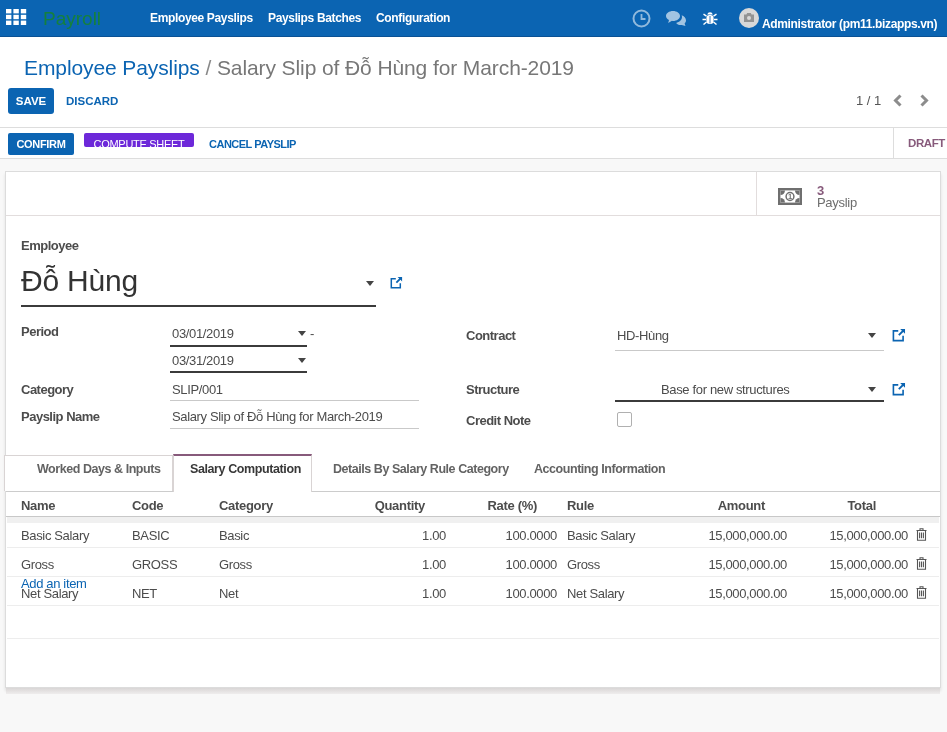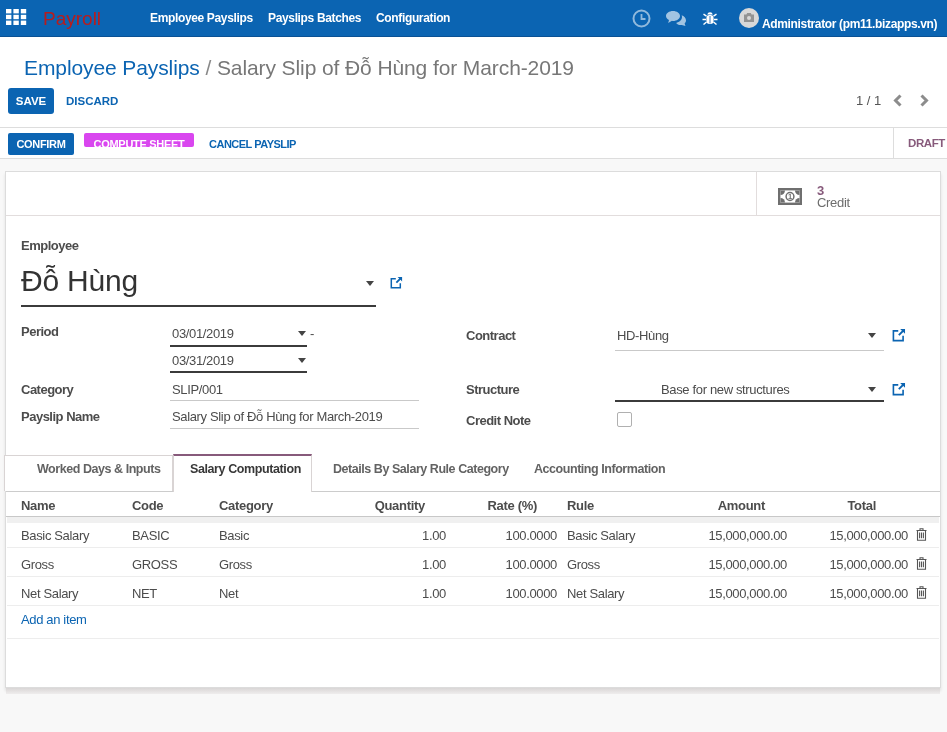--- a/index.html
+++ b/index.html
@@ -24,21 +24,21 @@
       <rect x="7.4" y="0" width="5.4" height="4.4"></rect>
       <rect x="14.8" y="0" width="5.4" height="4.4"></rect>
     <rect x="0" y="5.8" width="5.4" height="4.4"></rect>
       <rect x="7.4" y="5.8" width="5.4" height="4.4"></rect>
       <rect x="14.8" y="5.8" width="5.4" height="4.4"></rect>
     <rect x="0" y="11.6" width="5.4" height="4.4"></rect>
       <rect x="7.4" y="11.6" width="5.4" height="4.4"></rect>
       <rect x="14.8" y="11.6" width="5.4" height="4.4"></rect>
   </g>
 </svg>
-<div class="abs" style="left:43px;top:0;line-height:37px;font-size:19px;color:#b91c1c;">Payroll</div>
+<div class="abs" style="left:43px;top:0;line-height:37px;font-size:19px;color:#15803d;">Payroll</div>
 <div class="abs" style="left:150px;top:0;line-height:36px;font-size:12px;font-weight:bold;letter-spacing:-0.35px;color:#fff;">Employee Payslips</div>
 <div class="abs" style="left:268px;top:0;line-height:36px;font-size:12px;font-weight:bold;letter-spacing:-0.35px;color:#fff;">Payslips Batches</div>
 <div class="abs" style="left:376px;top:0;line-height:36px;font-size:12px;font-weight:bold;letter-spacing:-0.35px;color:#fff;">Configuration</div>
 
 <svg class="abs" style="left:632px;top:9px;" width="19" height="19" viewBox="0 0 19 19">
   <circle cx="9.5" cy="9.5" r="8" fill="none" stroke="rgba(255,255,255,0.55)" stroke-width="2"></circle>
   <path d="M9.5 5 V10 H13.5" fill="none" stroke="rgba(255,255,255,0.55)" stroke-width="1.8"></path>
 </svg>
 
 <svg class="abs" style="left:666px;top:11px;" width="20" height="15" viewBox="0 0 20 15">
@@ -78,21 +78,21 @@
 <div class="abs" style="left:856px;top:88px;height:26px;line-height:26px;color:#555;font-size:13px;">1 / 1</div>
 <svg class="abs" style="left:893px;top:94px;" width="9" height="13" viewBox="0 0 9 13">
   <path d="M7.5 1.5 L2.5 6.5 L7.5 11.5" fill="none" stroke="#8c8c8c" stroke-width="3"></path>
 </svg>
 <svg class="abs" style="left:920px;top:94px;" width="9" height="13" viewBox="0 0 9 13">
   <path d="M1.5 1.5 L6.5 6.5 L1.5 11.5" fill="none" stroke="#8c8c8c" stroke-width="3"></path>
 </svg>
 
 <div class="abs" style="left:0;top:127px;width:947px;height:32px;border-top:1px solid #ddd;border-bottom:1px solid #ddd;background:#fff;"></div>
 <div class="abs" style="left:8px;top:133px;width:66px;height:22px;background:#0b64b2;border-radius:2px;color:#fff;font-size:11px;font-weight:bold;letter-spacing:-0.3px;line-height:22px;text-align:center;">CONFIRM</div>
-<div class="abs" style="left:84px;top:133px;width:110px;height:14px;background:#d946ef;border-radius:2px;color:#fff;font-size:11px;font-weight:bold;letter-spacing:-0.3px;line-height:22px;text-align:center;">COMPUTE SHEET</div>
+<div class="abs" style="left:84px;top:133px;width:110px;height:14px;background:#6d28d9;border-radius:2px;color:#fff;font-size:11px;font-weight:normal;letter-spacing:-0.3px;line-height:22px;text-align:center;">COMPUTE SHEET</div>
 <div class="abs" style="left:209px;top:133px;height:22px;color:#0b64b2;font-size:11px;font-weight:bold;letter-spacing:-0.5px;line-height:22px;">CANCEL PAYSLIP</div>
 <div class="abs" style="left:893px;top:128px;width:1px;height:30px;background:#ddd;"></div>
 <div class="abs" style="left:908px;top:127px;height:32px;line-height:32px;color:#875a7b;font-size:11.5px;font-weight:bold;letter-spacing:-0.4px;">DRAFT</div>
 
 <div class="abs" style="left:0;top:159px;width:947px;height:573px;background:#f8f8f8;"></div>
 
 <div class="abs" style="left:5px;top:171px;width:936px;height:517px;background:#fff;border:1px solid #dcdcdc;box-shadow:0 3px 3px rgba(0,0,0,0.10);"></div>
 <div class="abs" style="left:6px;top:688px;width:934px;height:6px;background:linear-gradient(#d9d6d6,#efeded);"></div>
 
 <div class="abs" style="left:6px;top:215px;width:934px;height:1px;background:#e2dddd;"></div>
@@ -101,21 +101,21 @@
 <svg class="abs" style="left:778px;top:188px;" width="24" height="17" viewBox="0 0 24 17">
   <rect x="1.2" y="1.2" width="21.6" height="14.6" fill="none" stroke="#6f6f6f" stroke-width="2.4"></rect>
   <path d="M2.5 2.5 H7 A4.5 4.5 0 0 1 2.5 7z" fill="#6f6f6f"></path>
   <path d="M21.5 2.5 H17 A4.5 4.5 0 0 0 21.5 7z" fill="#6f6f6f"></path>
   <path d="M2.5 14.5 H7 A4.5 4.5 0 0 0 2.5 10z" fill="#6f6f6f"></path>
   <path d="M21.5 14.5 H17 A4.5 4.5 0 0 1 21.5 10z" fill="#6f6f6f"></path>
   <circle cx="12" cy="8.5" r="3.9" fill="none" stroke="#6f6f6f" stroke-width="1.5"></circle>
   <text x="12" y="11.2" font-size="7.5" font-weight="bold" fill="#6f6f6f" text-anchor="middle" font-family="Liberation Sans">1</text>
 </svg>
 <div class="abs" style="left:817px;top:183px;font-size:13px;font-weight:bold;color:#875a7b;">3</div>
-<div class="abs" style="left:817px;top:195px;font-size:13px;letter-spacing:-0.3px;color:#6d6d6d;">Credit</div>
+<div class="abs" style="left:817px;top:195px;font-size:13px;letter-spacing:-0.3px;color:#6d6d6d;">Payslip</div>
 
 <div class="abs lbl" style="left:21px;top:238px;">Employee</div>
 <div class="abs" style="left:21px;top:267px;font-size:30px;color:#333;line-height:27px;letter-spacing:-0.2px;">Đỗ Hùng</div>
 <div class="abs caret" style="left:366px;top:281px;"></div>
 <svg class="abs" style="left:390px;top:276px;" width="13" height="13" viewBox="0 0 13 13">
   <path d="M10.3 7.2 V11.7 H1.3 V2.7 H5.8" fill="none" stroke="#0b64b2" stroke-width="1.5"></path>
   <path d="M7.6 0.9 H12.1 V5.4 L10.5 3.8 L7 7.3 L5.7 6 L9.2 2.5z" fill="#0b64b2"></path>
 </svg>
 <div class="abs dline" style="left:21px;top:305px;width:355px;"></div>
 
@@ -208,14 +208,14 @@
 <div class="abs val" style="right:501px;top:586px;">1.00</div>
 <div class="abs val" style="right:390px;top:586px;">100.0000</div>
 <div class="abs val" style="left:567px;top:586px;">Net Salary</div>
 <div class="abs val" style="right:160px;top:586px;">15,000,000.00</div>
 <div class="abs val" style="right:39px;top:586px;">15,000,000.00</div>
 <svg class="abs trash" style="left:916px;top:586px;" width="11" height="13" viewBox="0 0 11 13">
   <path d="M0.5 2.5 H10.5 M4 2 V0.8 H7 V2 M1.5 2.5 L1.5 12.2 H9.5 L9.5 2.5 M3.6 4.5 V10.2 M5.5 4.5 V10.2 M7.4 4.5 V10.2" fill="none" stroke="#555" stroke-width="1.1"></path>
 </svg>
 <div class="abs" style="left:7px;top:605px;width:932px;height:1px;background:#ededed;"></div>
 
-<div class="abs" style="left:21px;top:612px;font-size:13px;letter-spacing:-0.35px;color:#0b64b2;">Add an item</div>
+<div class="abs" style="left:21px;top:576px;font-size:13px;letter-spacing:-0.35px;color:#0b64b2;">Add an item</div>
 <div class="abs" style="left:7px;top:638px;width:932px;height:1px;background:#ededed;"></div>
 
 </body></html>

